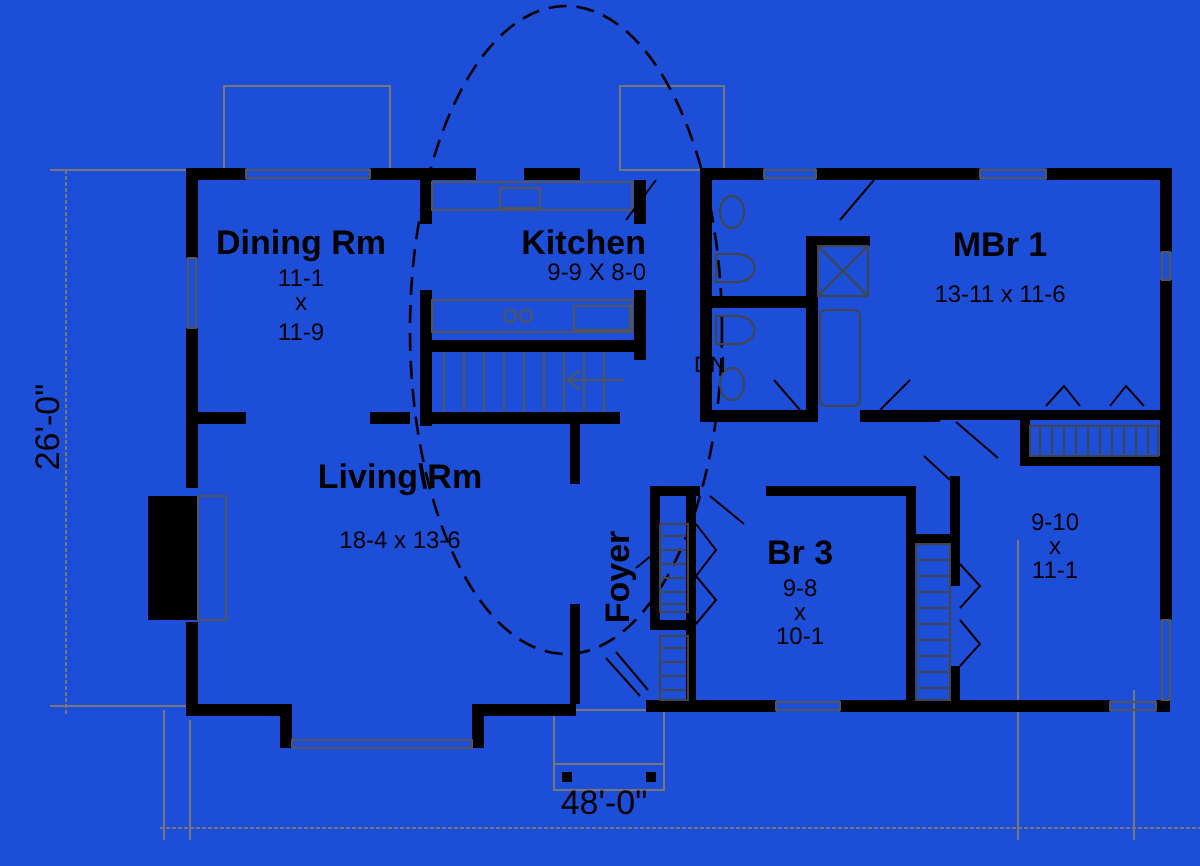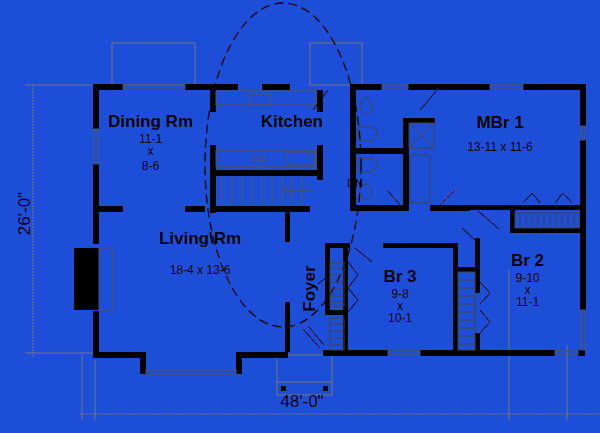--- a/index.html
+++ b/index.html
@@ -210,39 +210,39 @@
       <line x1="303" y1="329" x2="320" y2="348"></line>
       <line x1="308" y1="326" x2="324" y2="345"></line>
       <line x1="328" y1="276" x2="318" y2="284"></line>
     </g>
   </svg>
 
   <div class="lbl" style="left:98px;top:113px;width:105px;">
     <div class="rname">Dining Rm</div>
     <div class="rdim" style="margin-top:3px">11-1</div>
     <div class="rdim">x</div>
-    <div class="rdim" style="margin-top:3px">8-6</div>
+    <div class="rdim" style="margin-top:3px">11-9</div>
   </div>
 
   <div class="lbl" style="left:210px;top:113px;width:113px;text-align:right;">
     <div class="rname">Kitchen</div>
+    <div class="rdim">9-9 X 8-0</div>
   </div>
 
   <div class="lbl" style="left:130px;top:230px;width:140px;">
     <div class="rname">Living\Rm</div>
     <div class="rdim" style="margin-top:17px">18-4 x 13-6</div>
   </div>
 
   <div class="lbl" style="left:440px;top:114px;width:120px;">
     <div class="rname">MBr 1</div>
     <div class="rdim" style="margin-top:10px">13-11 x 11-6</div>
   </div>
 
   <div class="lbl" style="left:490px;top:252px;width:75px;">
-    <div class="rname">Br 2</div>
     <div class="rdim" style="margin-top:3px">9-10</div>
     <div class="rdim">x</div>
     <div class="rdim">11-1</div>
   </div>
 
   <div class="lbl" style="left:365px;top:268px;width:70px;">
     <div class="rname">Br 3</div>
     <div class="rdim" style="margin-top:3px">9-8</div>
     <div class="rdim">x</div>
     <div class="rdim">10-1</div>

